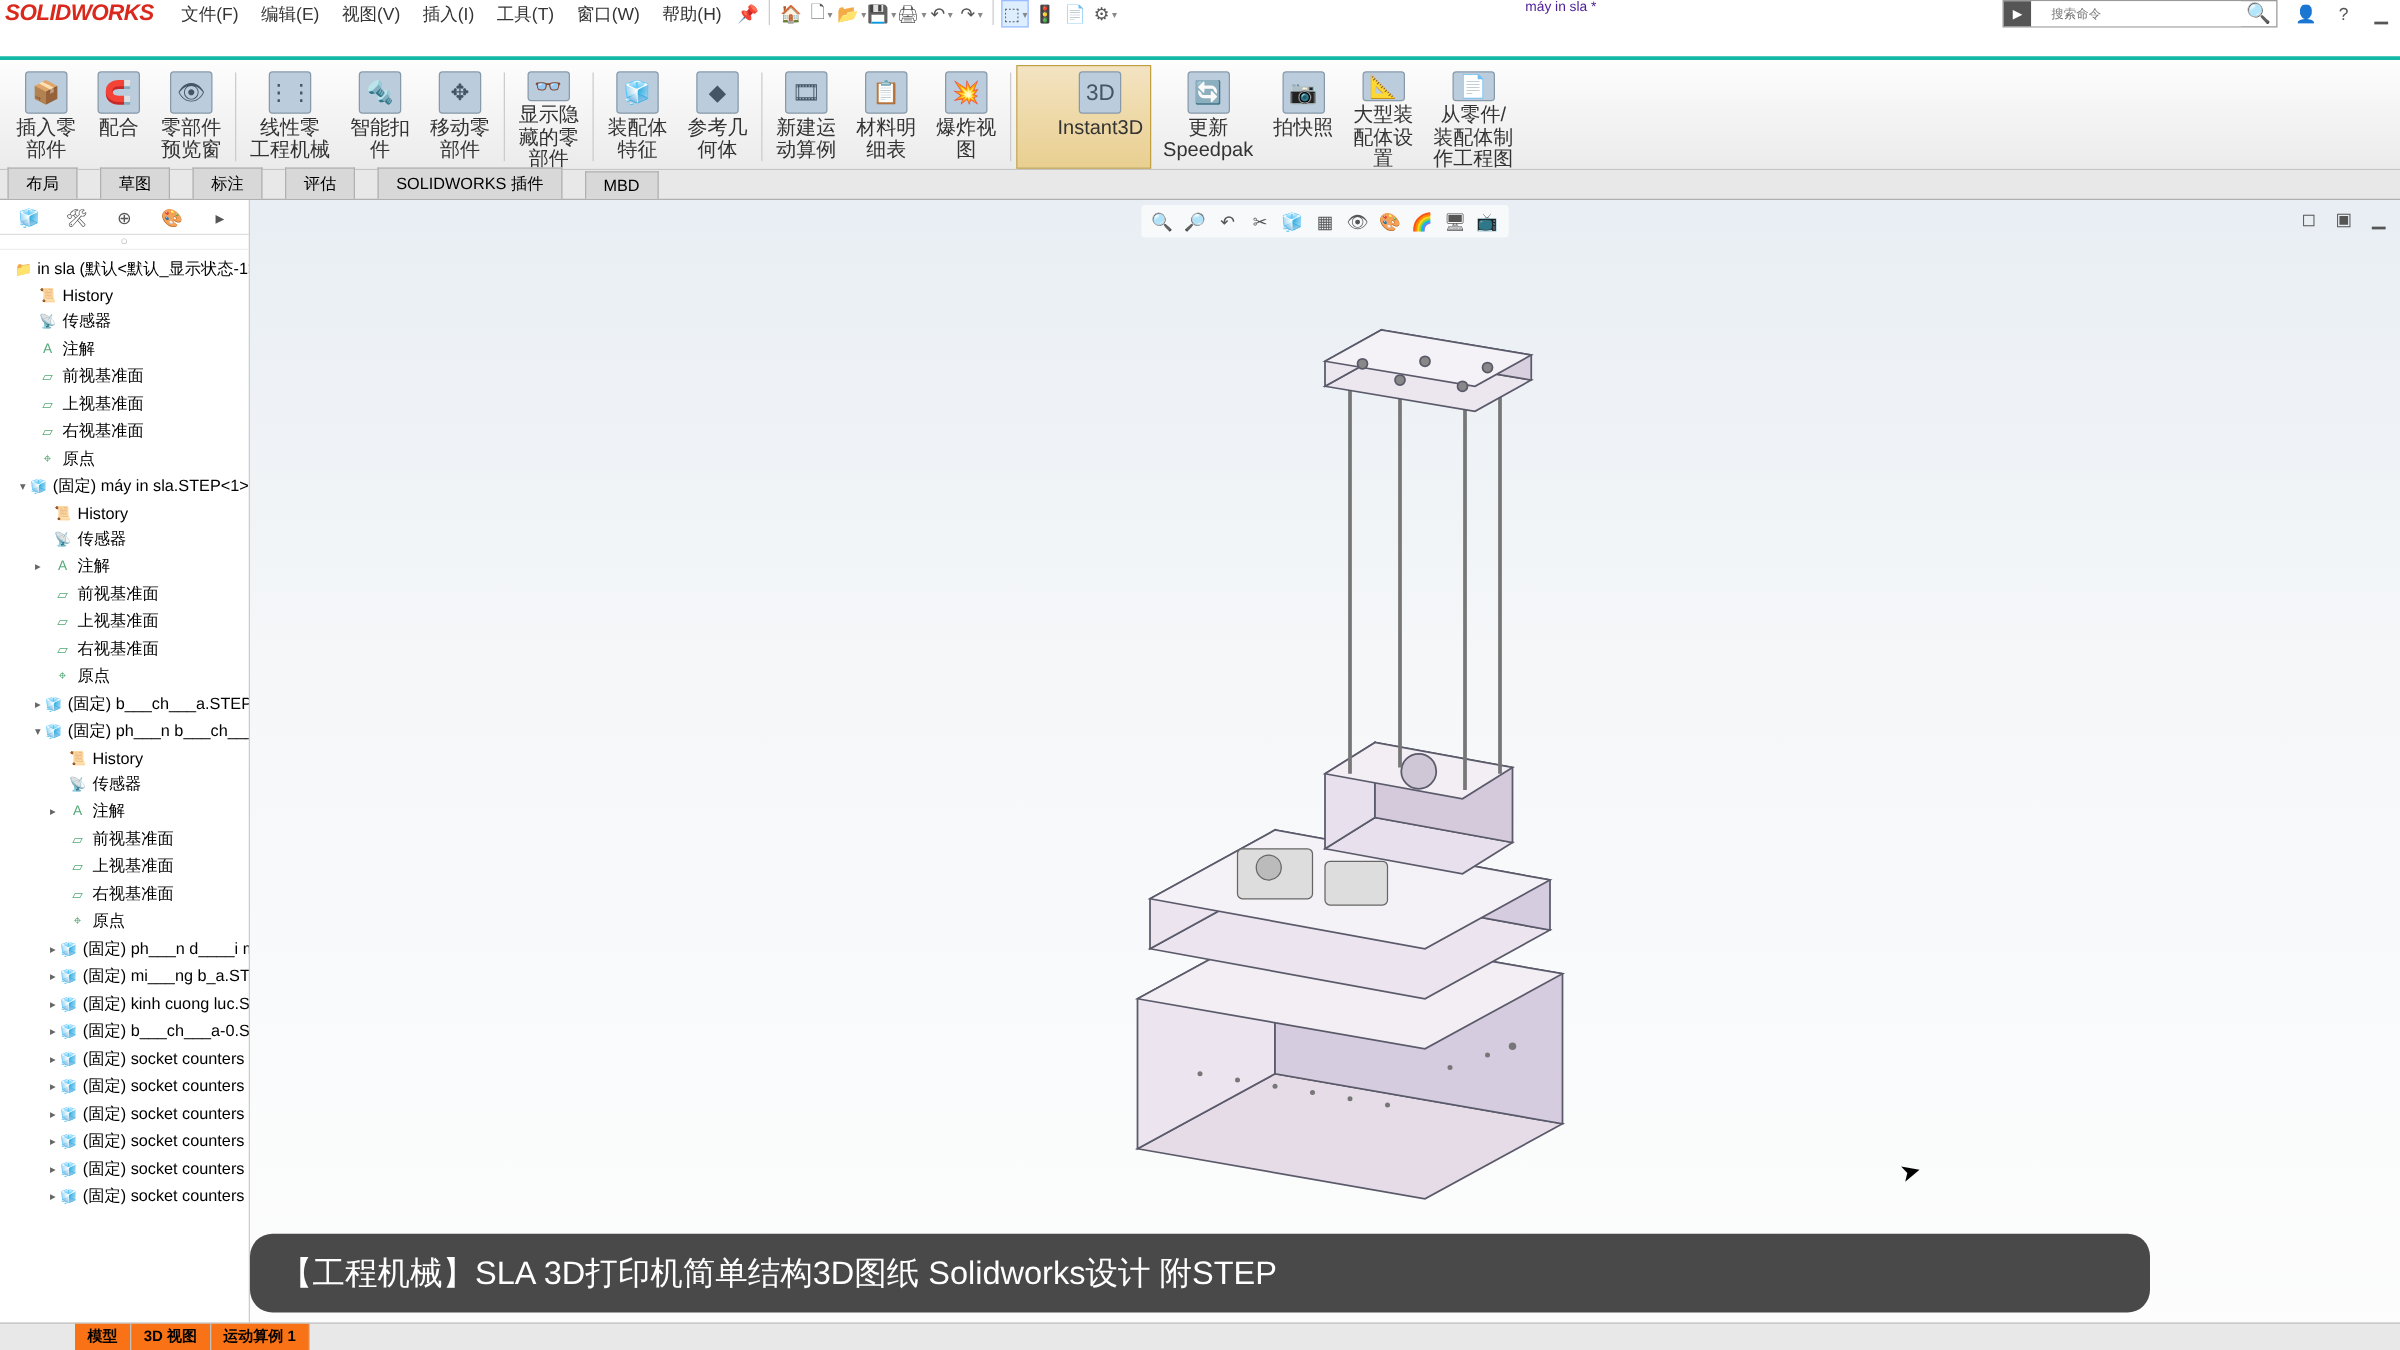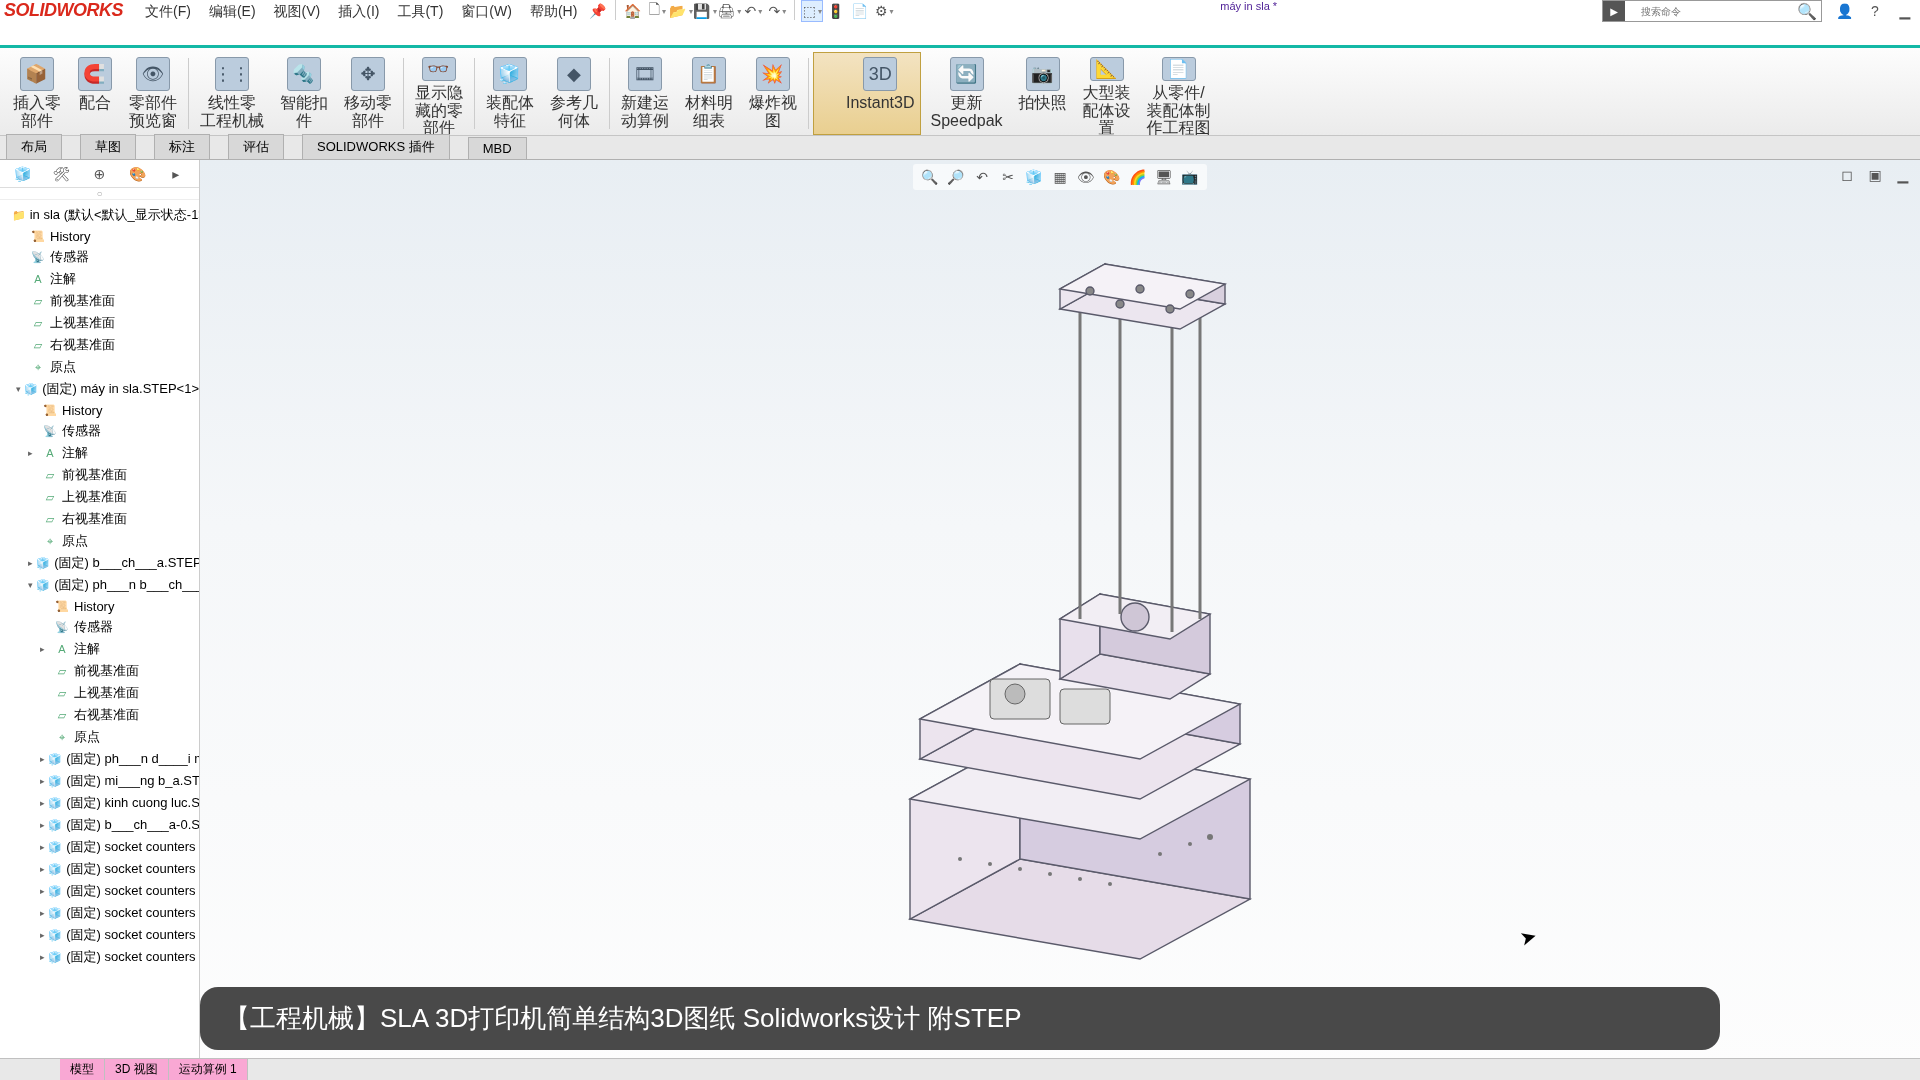--- a/index.html
+++ b/index.html
@@ -52,21 +52,21 @@
 .model { position: absolute; left: 50%; top: 48%; transform: translate(-50%, -50%); width: 440px; height: 760px; }
 .model svg { width: 100%; height: 100%; }
 
 .cursor-arrow { position: absolute; left: 1320px; top: 765px; font-size: 20px; color: #000; transform: rotate(-15deg); }
 
 
 .caption { position: absolute; left: 200px; right: 200px; bottom: 30px; background: rgba(48,48,48,0.88); color: #fff; padding: 14px 24px; border-radius: 18px; font-size: 26px; line-height: 1.35; }
 
 
 .status { position: absolute; bottom: 0; left: 0; right: 0; height: 22px; background: #e8e8e8; border-top: 1px solid #c0c0c0; display: flex; align-items: center; font-size: 12px; }
-.status-tab { padding: 2px 10px; border-right: 1px solid #c0c0c0; background: #f9a8d4; cursor: pointer; }
+.status-tab { padding: 2px 10px; border-right: 1px solid #c0c0c0; background: #f97316; cursor: pointer; font-weight: bold; }
 
 
 .tree::-webkit-scrollbar { width: 12px; }
 .tree::-webkit-scrollbar-thumb { background: #bbb; }
 </style>
 </head>
 <body>
 
 <div class="menubar">
   <span class="logo">SOLIDWORKS</span>

